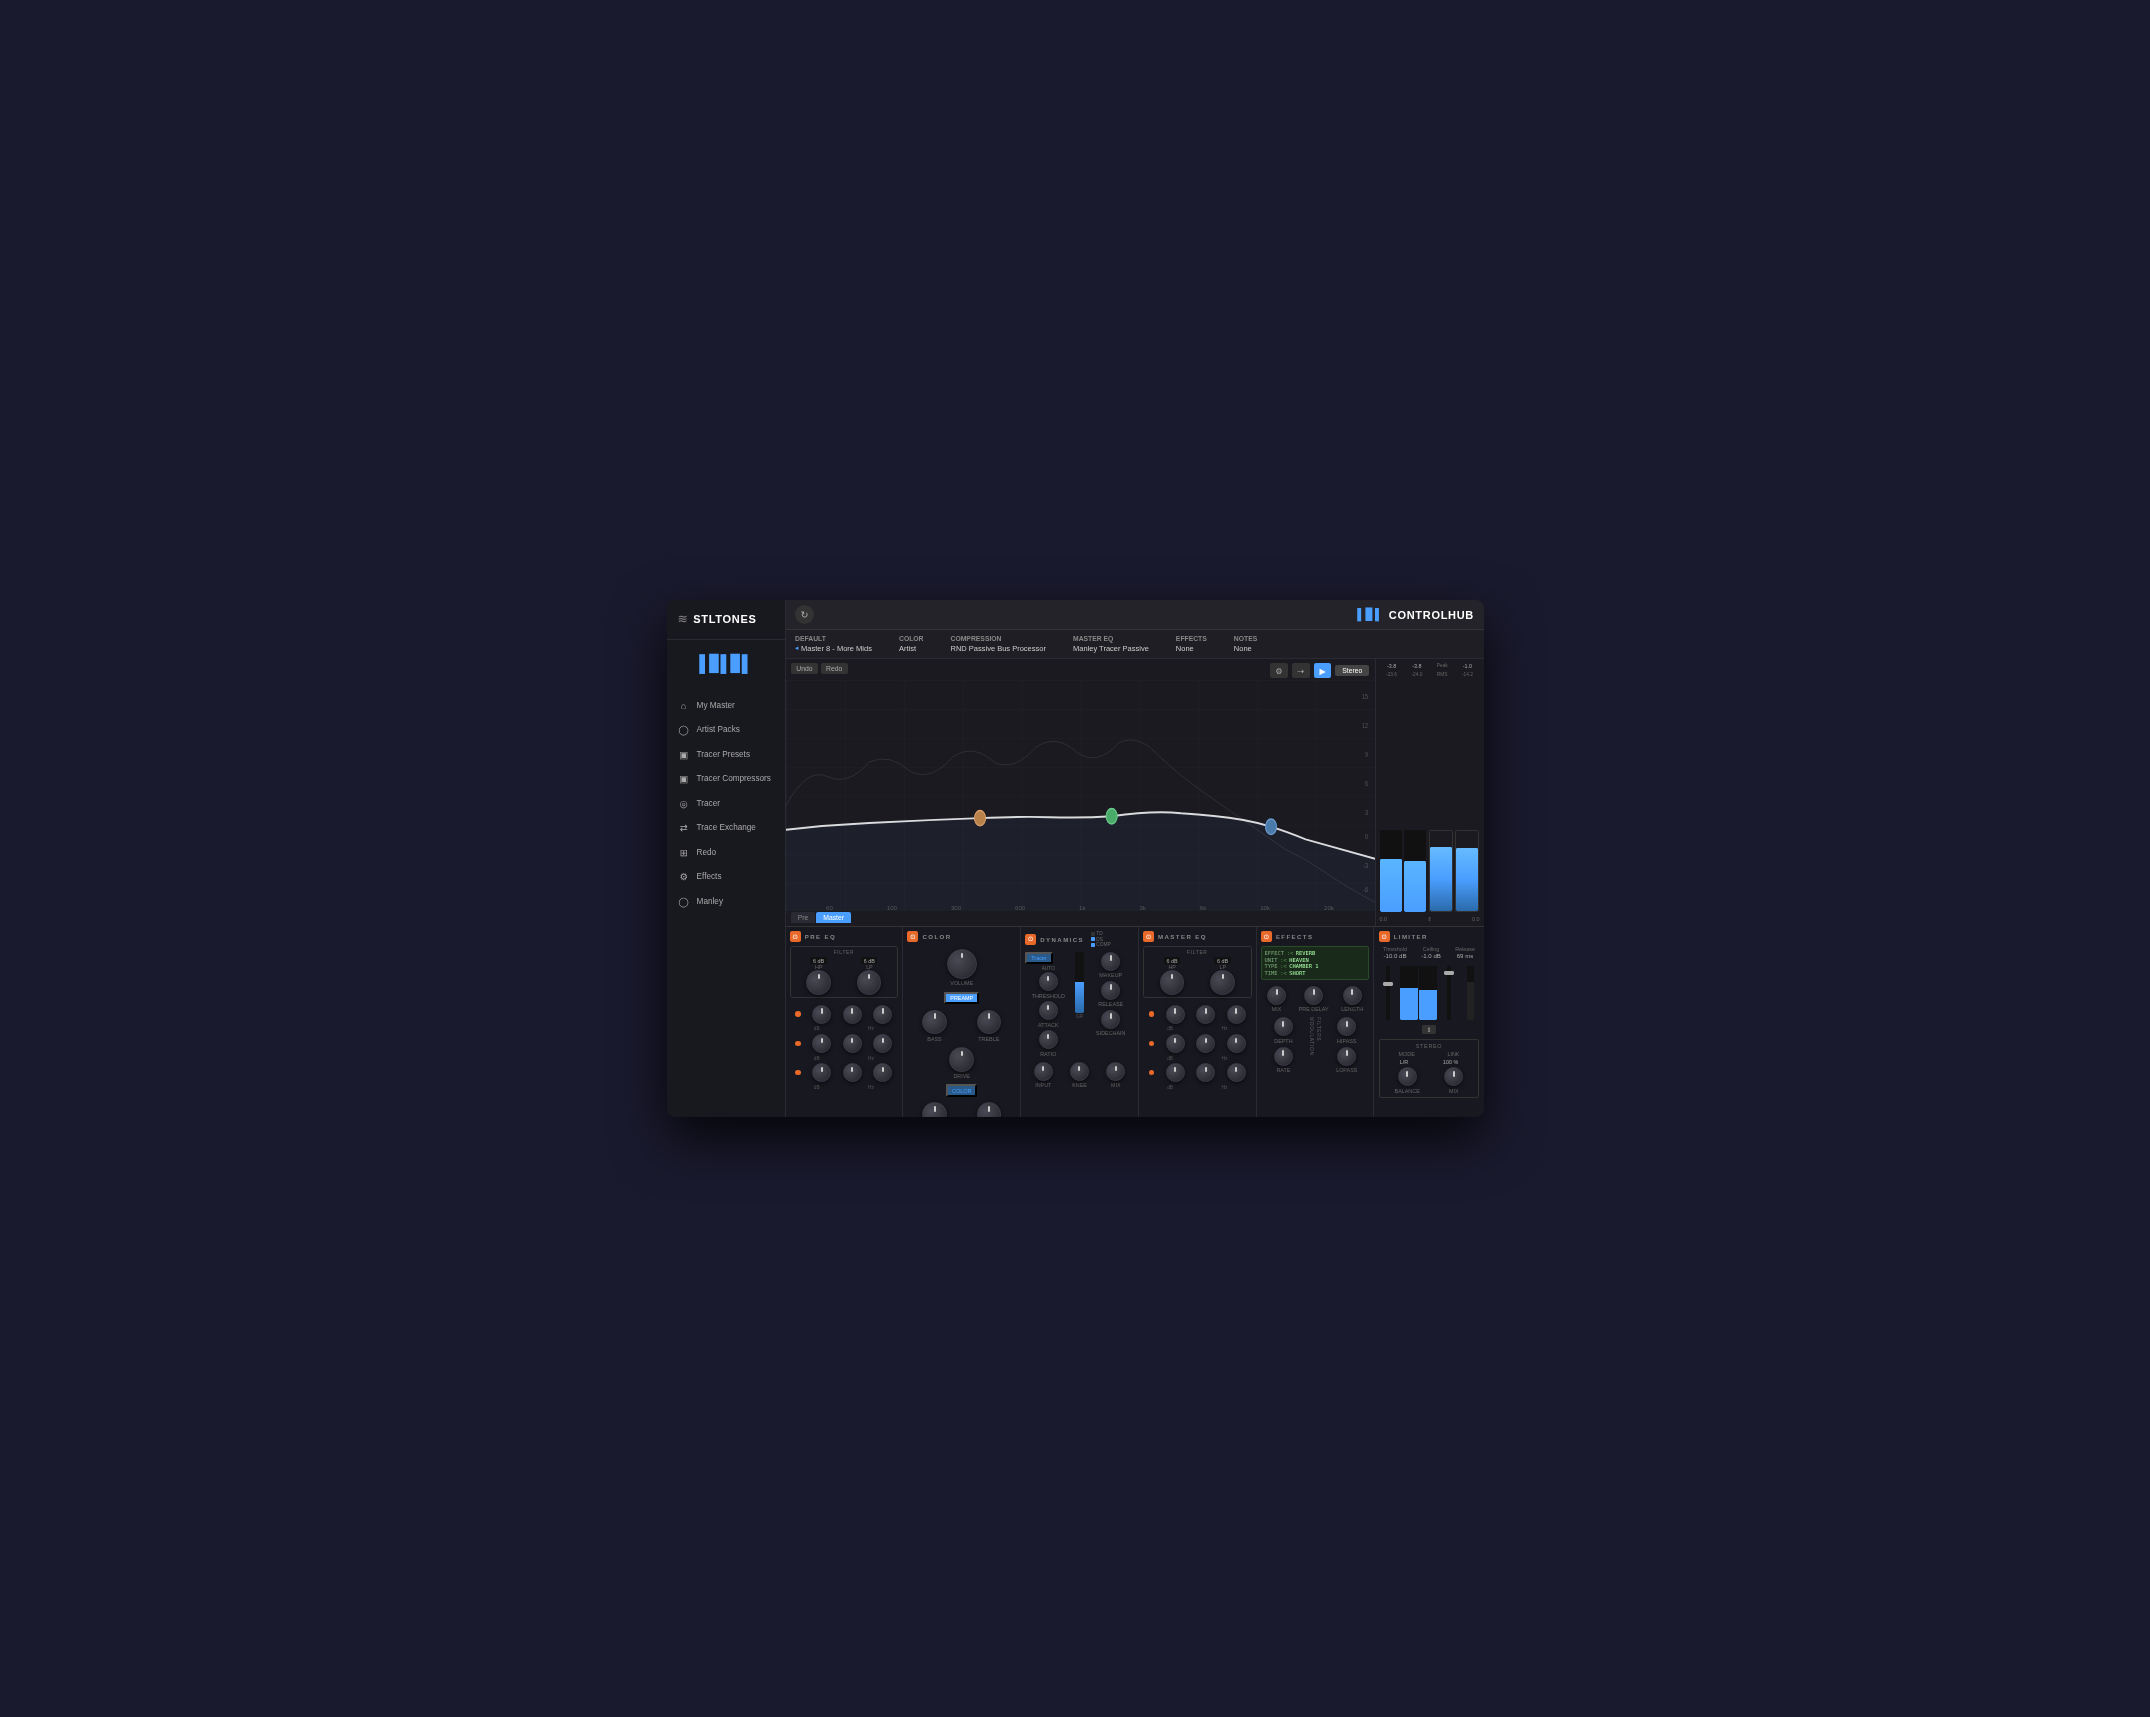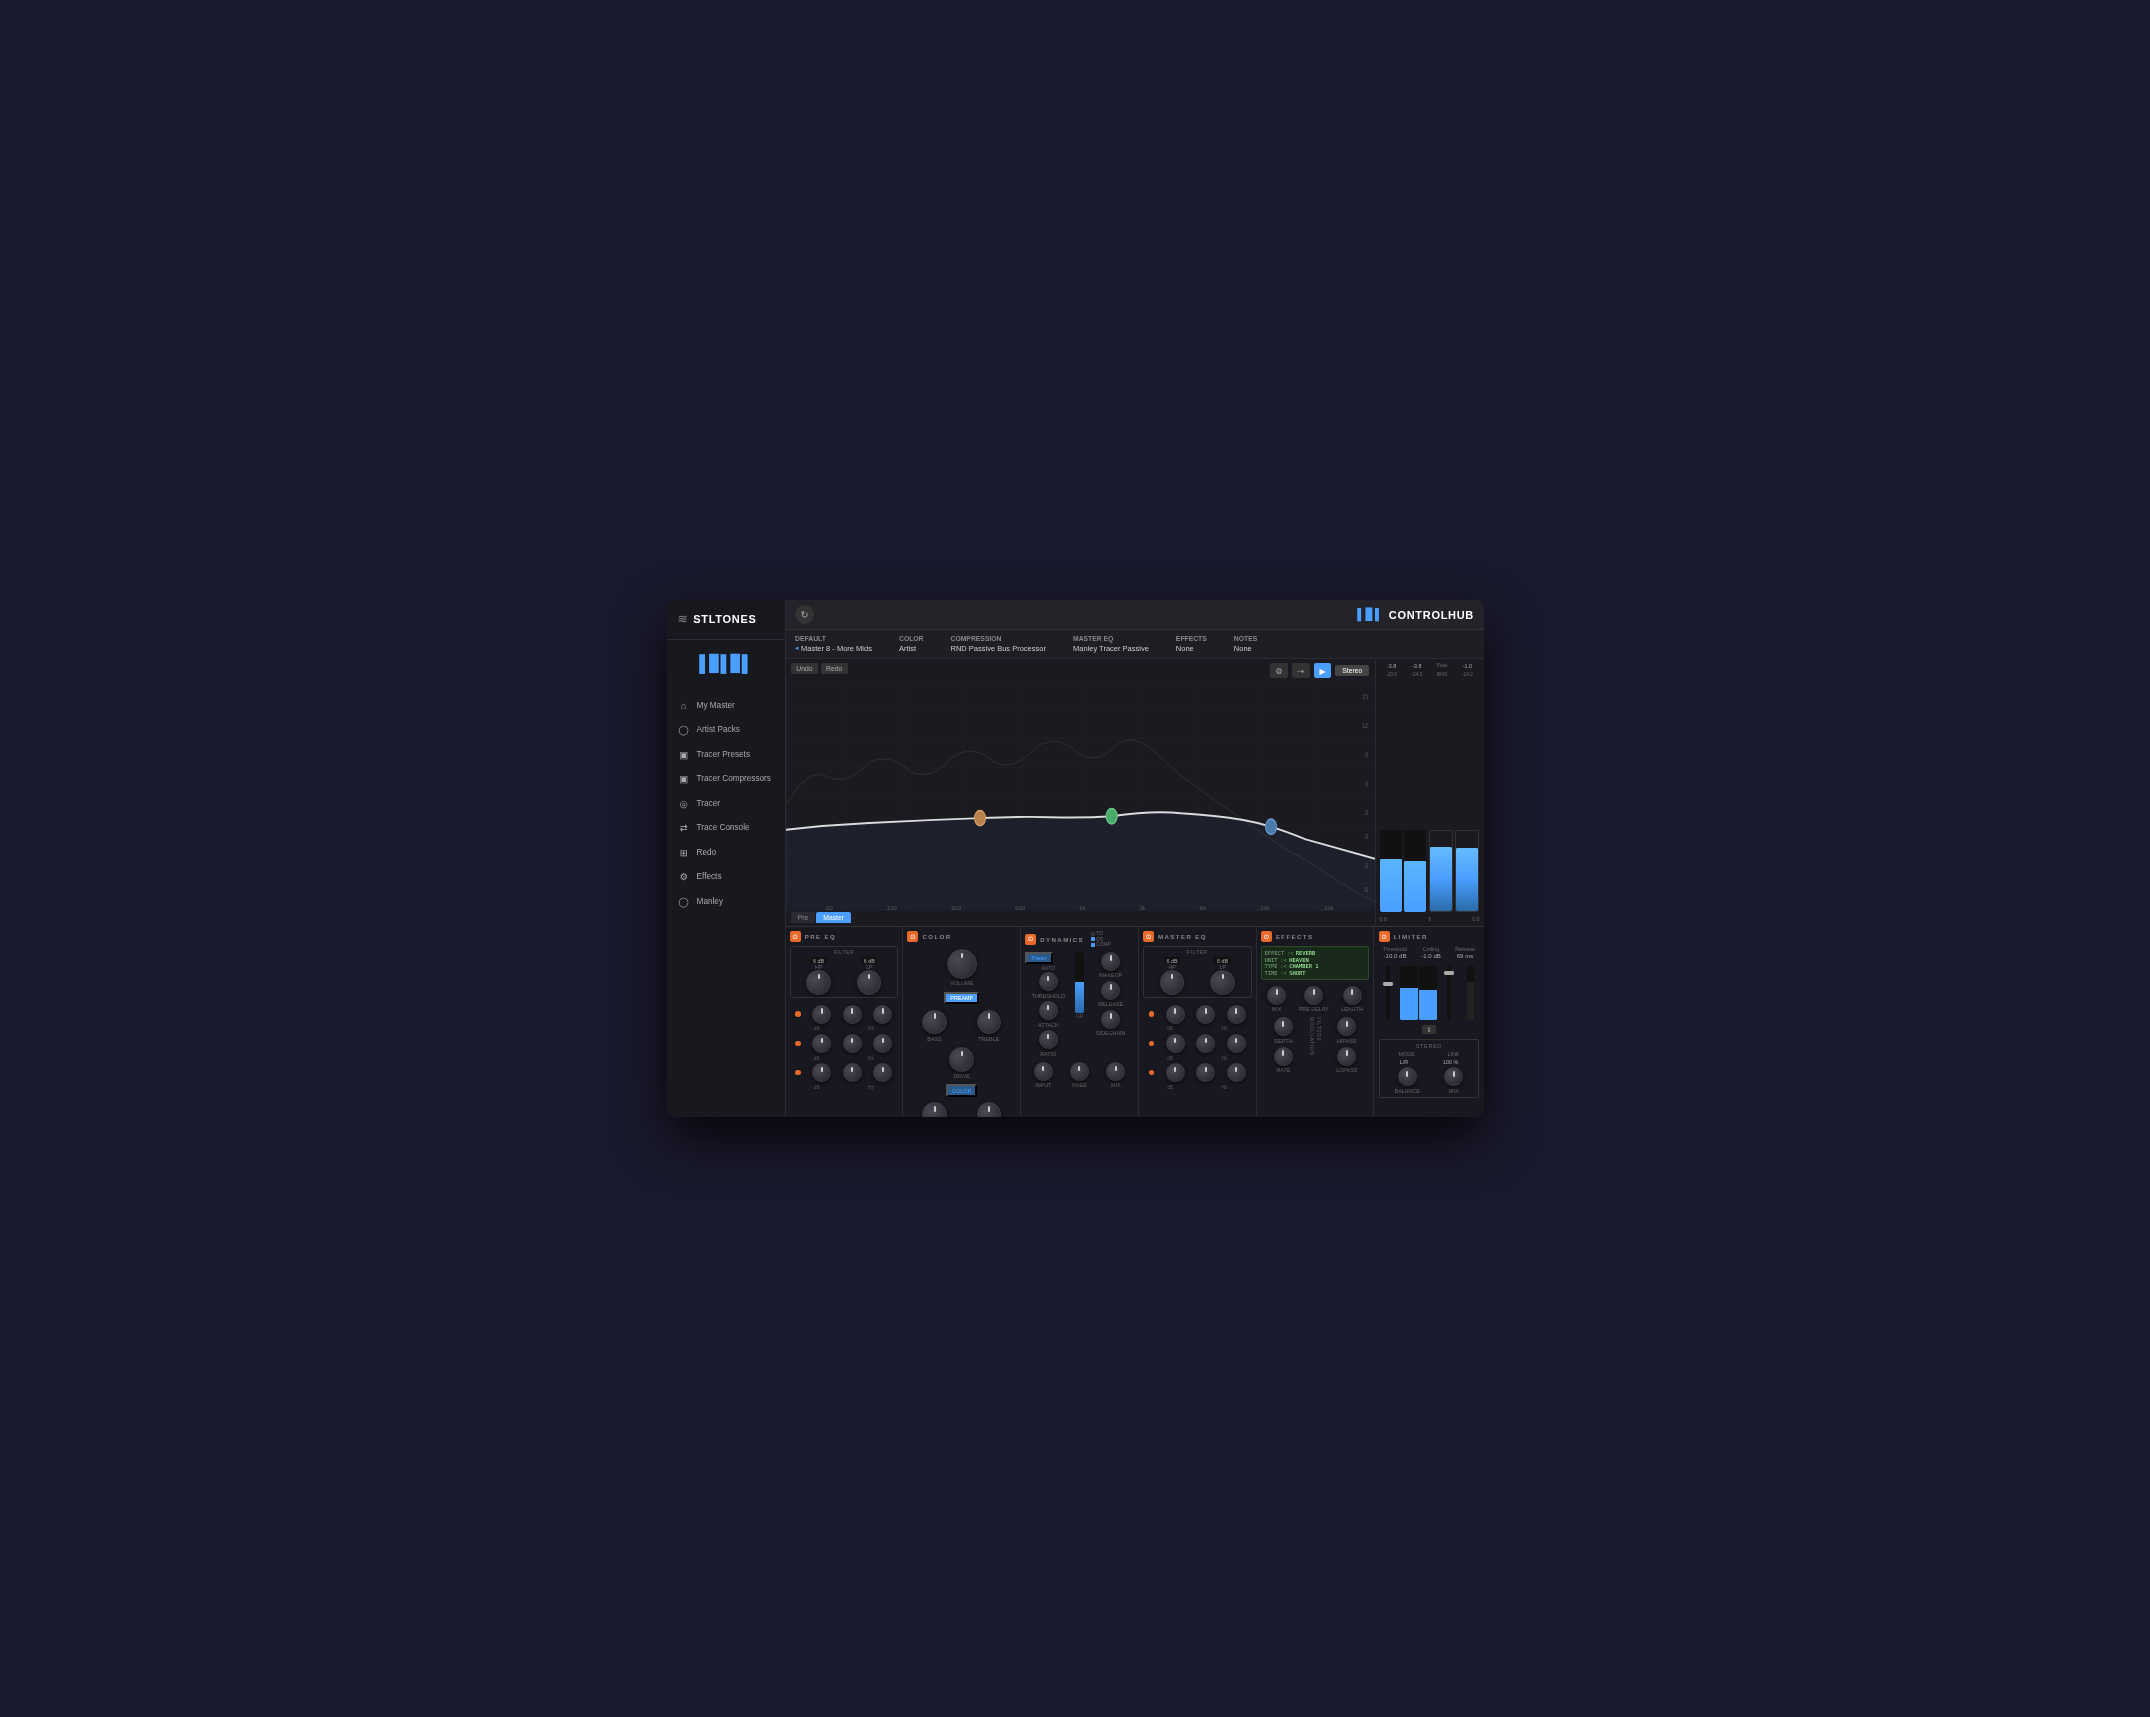--- a/index.html
+++ b/index.html
@@ -605,21 +605,21 @@
       <div class="nav-item">
         <span class="nav-icon">▣</span>
         <span>Tracer Compressors</span>
       </div>
       <div class="nav-item">
         <span class="nav-icon">◎</span>
         <span>Tracer</span>
       </div>
       <div class="nav-item">
         <span class="nav-icon">⇄</span>
-        <span>Trace Console</span>
+        <span>Trace Exchange</span>
       </div>
       <div class="nav-item">
         <span class="nav-icon">⊞</span>
         <span>Redo</span>
       </div>
       <div class="nav-item">
         <span class="nav-icon">⚙</span>
         <span>Effects</span>
       </div>
       <div class="nav-item">

